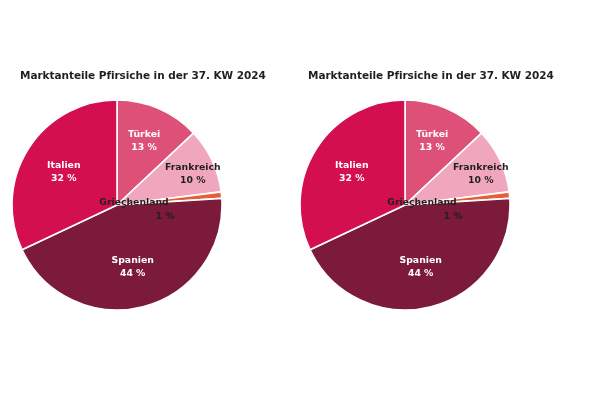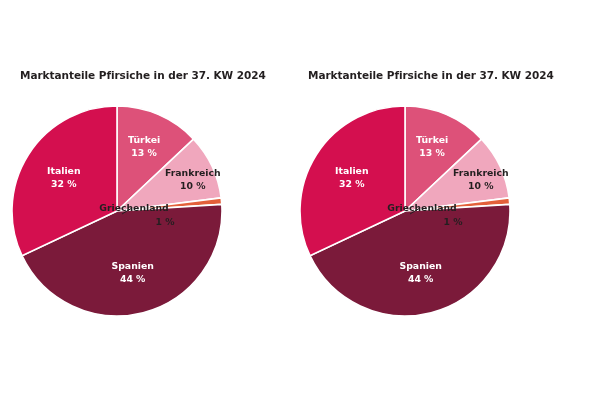--- a/index.html
+++ b/index.html
@@ -36,21 +36,21 @@
     font-size: 10.5px;
     font-weight: bold;
     color: #231f20;
     letter-spacing: -0.05px;
     white-space: nowrap;
     font-family: "DejaVu Sans", sans-serif;
   }
 
   .pie-wrap {
     position: absolute;
-    top: 104px;
+    top: 98px;
     left: 12px;
     width: 290px;
     height: 220px;
   }
   .pie-svg {
     display: block;
     overflow: visible;
   }
 
   .slice-label {

